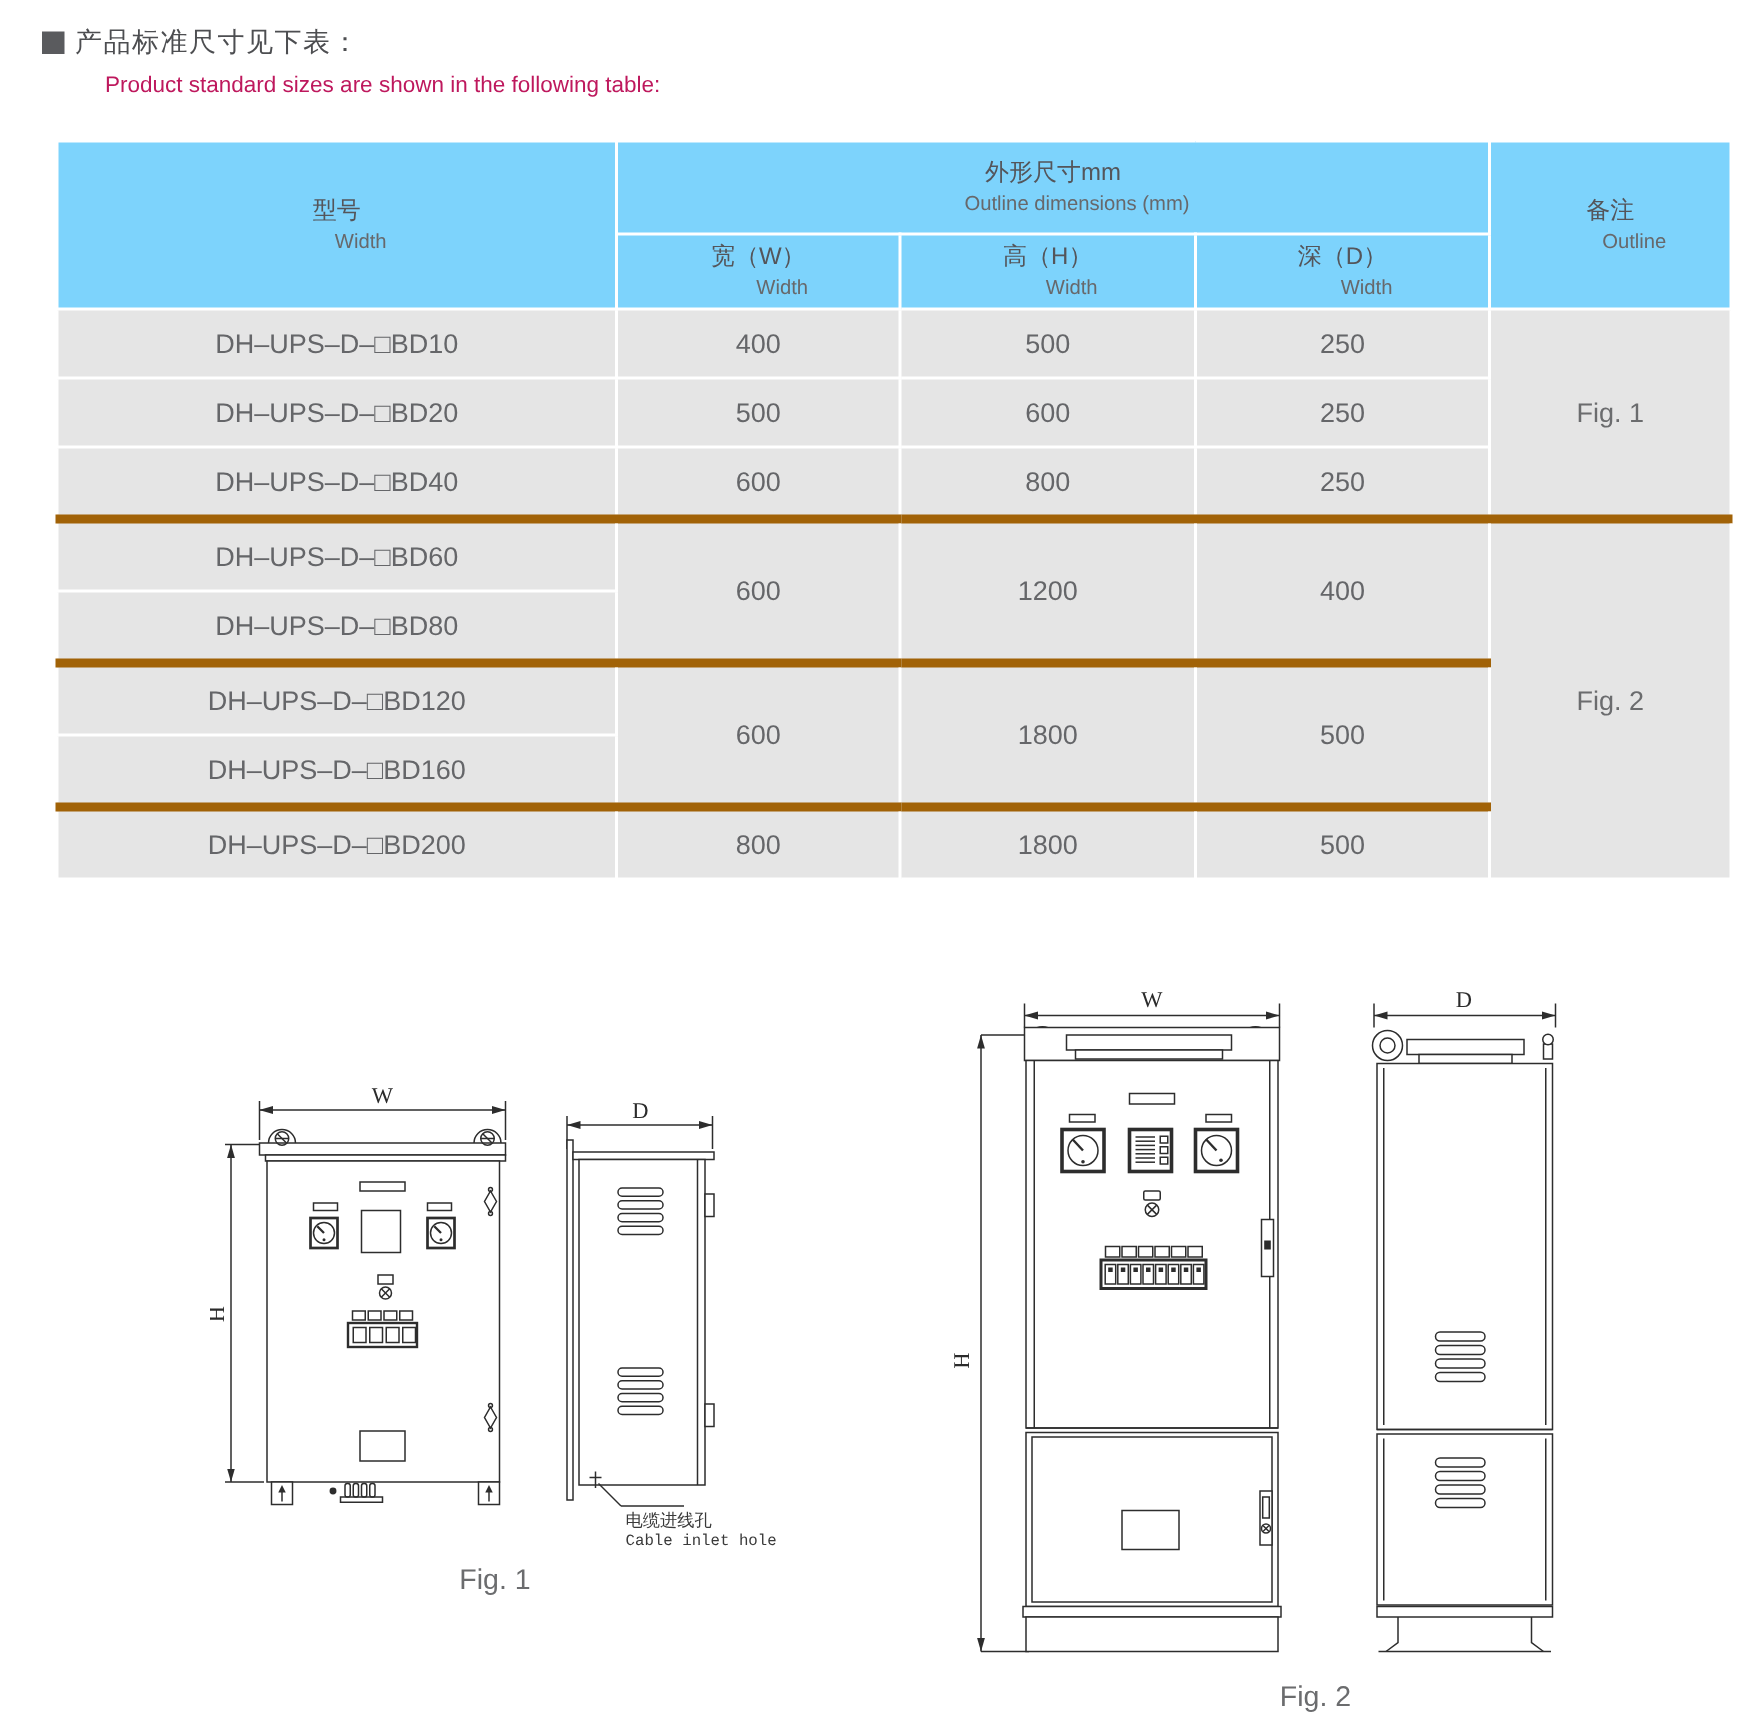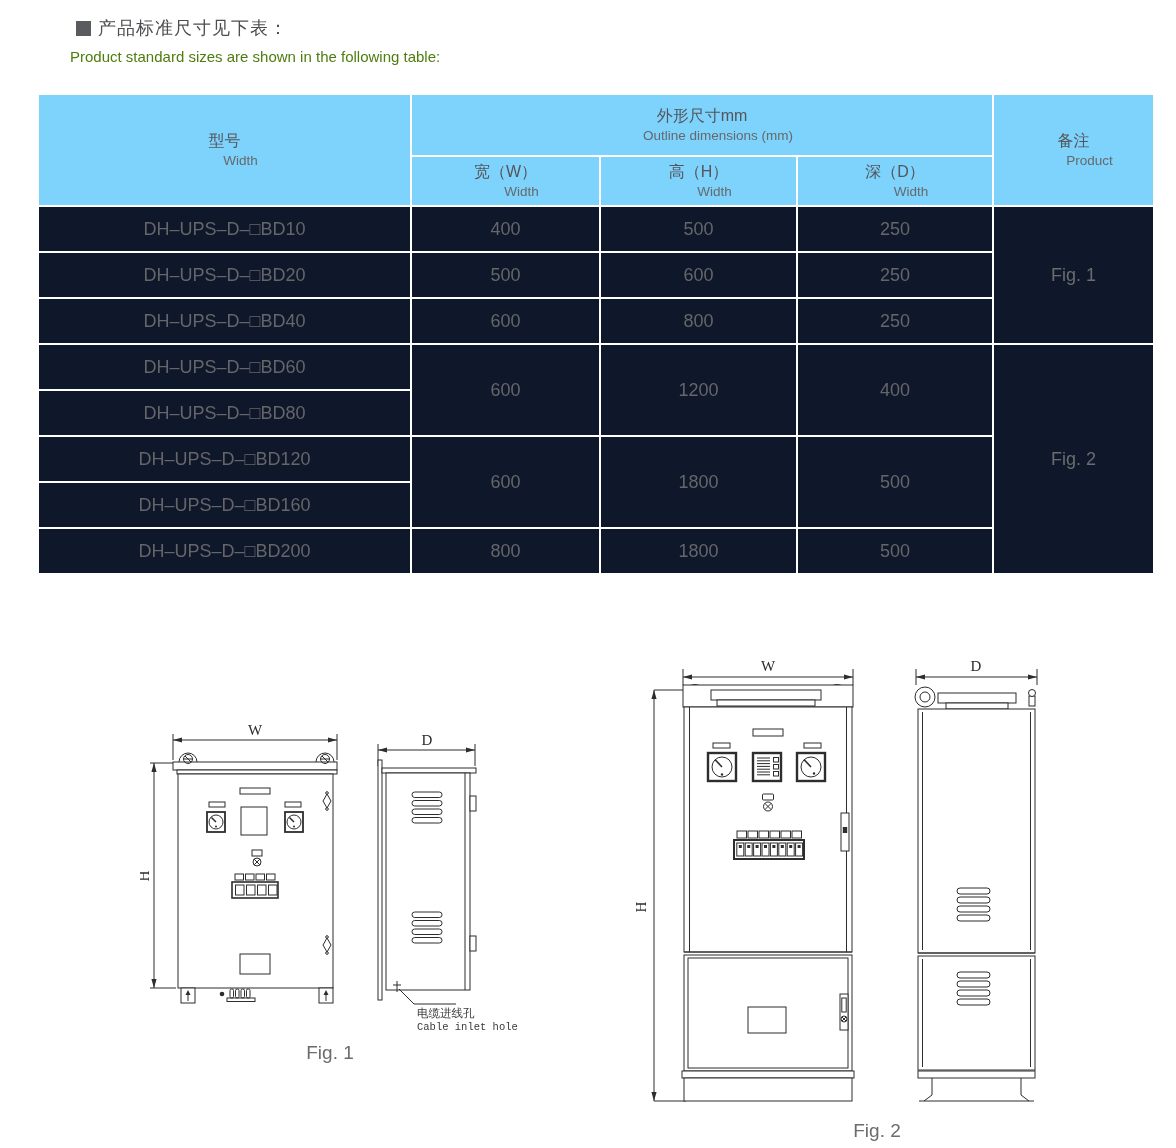--- a/index.html
+++ b/index.html
@@ -1,42 +1,42 @@
 <!DOCTYPE html>
 <html><head>
 <meta charset="utf-8">
 <style>
   html,body{margin:0;padding:0;}
   body{
     width:1176px;height:1148px;position:relative;background:#ffffff;
     font-family:"Liberation Sans",sans-serif;overflow:hidden;
   }
   
-  .title-row{position:absolute;left:28px;top:16px;display:flex;align-items:center;gap:7px;margin-left:48px;}
+  .title-row{position:absolute;left:28px;top:16px;display:flex;align-items:center;gap:7px;}
   .bullet{width:15px;height:15px;background:#5a5b5e;flex:0 0 auto;}
   .title-zh{font-size:18px;color:#4d4e51;letter-spacing:1px;}
-  .subtitle{position:absolute;left:70px;top:48px;font-size:15px;color:#4d7c0f;}
+  .subtitle{position:absolute;left:70px;top:48px;font-size:15px;color:#be185d;}
 
   
   table.size-table{
     position:absolute;left:37px;top:93px;width:1116px;
     border-collapse:collapse;table-layout:fixed;
   }
   .size-table th,.size-table td{
     border:2px solid #ffffff;text-align:center;vertical-align:middle;padding:0;
   }
   .size-table thead th{background:#7dd3fc;font-weight:normal;}
   .size-table thead tr:first-child th{height:60px;}
   .size-table thead tr:last-child th{height:48px;}
   .size-table .zh{font-size:16px;color:#54555a;line-height:1.35;}
   .size-table .en{font-size:13.5px;color:#67686b;line-height:1.3;padding-left:32px;}
   .size-table tbody td{
-    background:#0f172a;height:44px;color:#656669;font-size:18px;font-weight:normal;
+    background:#e5e5e5;height:44px;color:#656669;font-size:18px;font-weight:normal;
   }
-  .size-table tbody tr.grp td{border-top:2px solid #a16207;}
+  .size-table tbody tr.grp td{border-top:6px solid #a16207;}
   .size-table td.remark{font-size:18px;color:#6b6c6e;}
 
   
   .fig{position:absolute;}
   #fig1{left:140px;top:690px;}
   #fig2{left:630px;top:655px;}
   svg{display:block;}
   .dwg{stroke:#2d2d2d;stroke-width:1;fill:none;}
   .dim-text{font-family:"Liberation Serif",serif;font-size:15px;fill:#2b2b2b;stroke:none;}
   .cap-text{font-family:"Liberation Sans",sans-serif;font-size:19px;fill:#6b6c6e;stroke:none;}
@@ -65,21 +65,21 @@
       <th rowspan="2">
         <div class="zh">型号</div>
         <div class="en">Width</div>
       </th>
       <th colspan="3">
         <div class="zh">外形尺寸mm</div>
         <div class="en">Outline dimensions (mm)</div>
       </th>
       <th rowspan="2">
         <div class="zh">备注</div>
-        <div class="en">Product</div>
+        <div class="en">Outline</div>
       </th>
     </tr>
     <tr>
       <th>
         <div class="zh">宽（W）</div>
         <div class="en">Width</div>
       </th>
       <th>
         <div class="zh">高（H）</div>
         <div class="en">Width</div>

